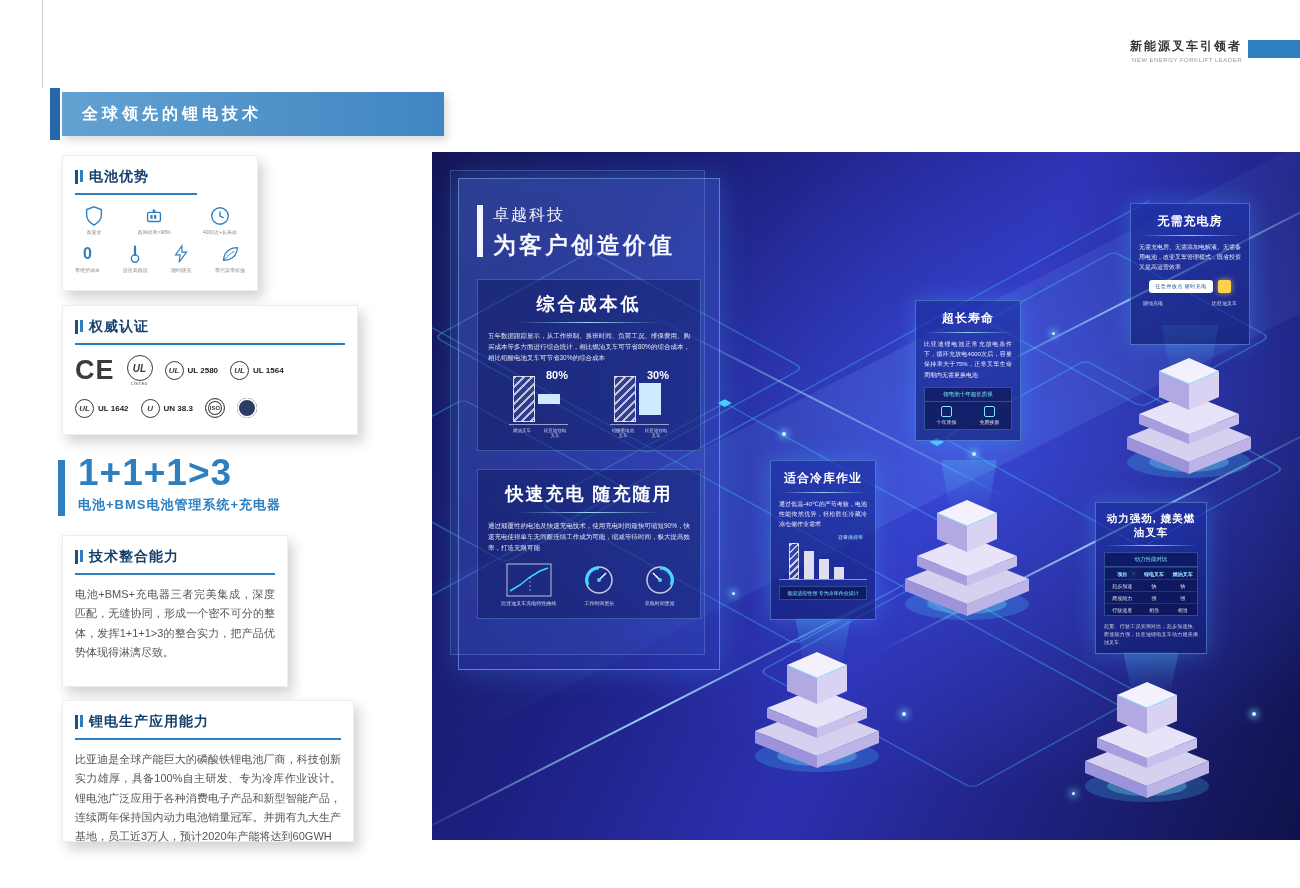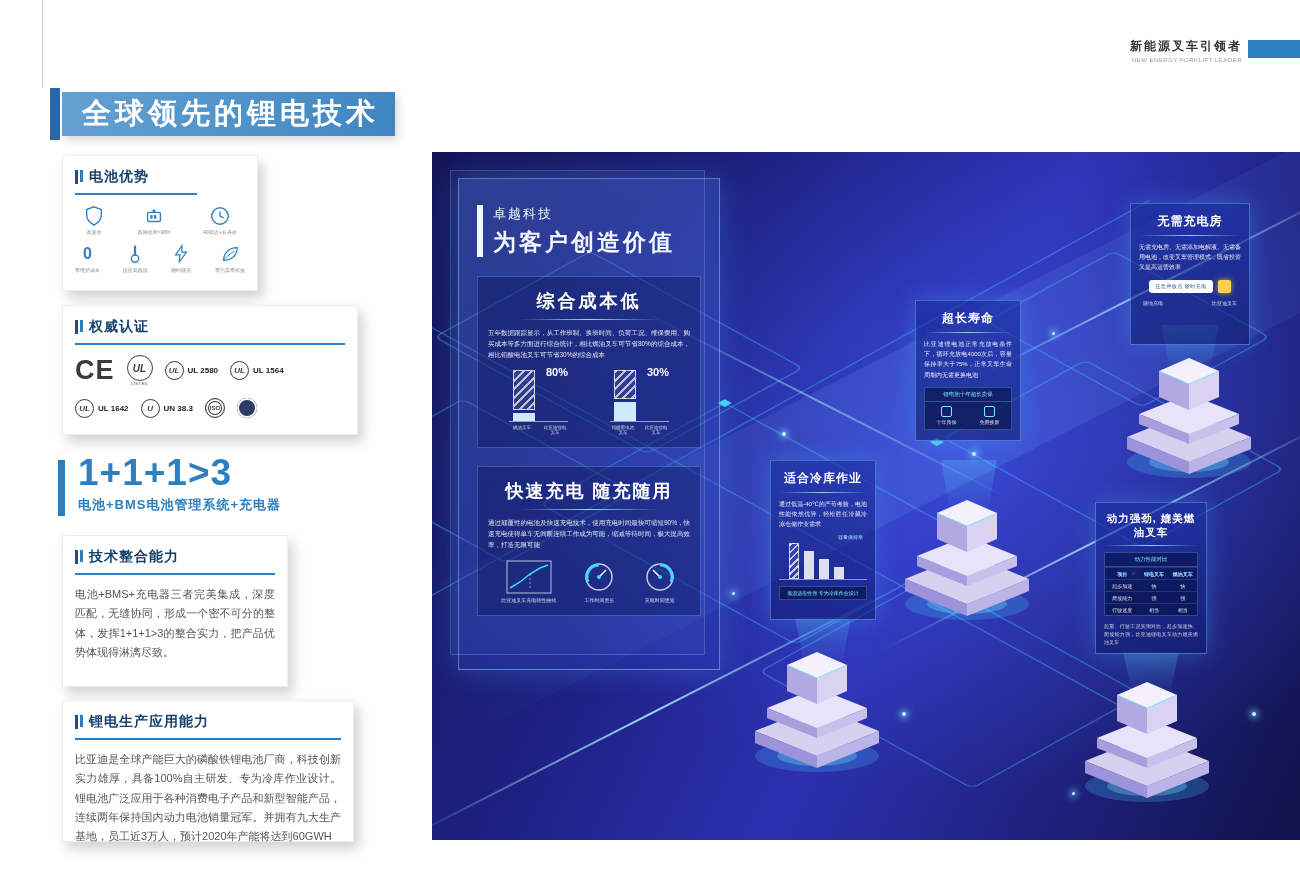--- a/index.html
+++ b/index.html
@@ -8,23 +8,23 @@
           font-family:"Liberation Sans","DejaVu Sans",sans-serif; overflow:hidden; }
 
   
   .v-rule { position:absolute; left:42px; top:0; width:1px; height:88px; background:#c9c9c9; }
   .brand { position:absolute; right:58px; top:38px; text-align:right; }
   .brand-cn { font-size:12px; font-weight:bold; color:#333; letter-spacing:2px;margin-left:32px; }
   .brand-en { font-size:6px; color:#999; letter-spacing:.5px; margin-top:2px; }
   .brand-bar { position:absolute; right:0; top:40px; width:52px; height:18px; background:#2e7fc0; }
 
   .banner-accent { position:absolute; left:50px; top:88px; width:10px; height:52px; background:#2766a8; }
-  .title-banner { position:absolute; left:62px; top:92px; width:333px; height:44px;
+  .title-banner { position:absolute; left:62px; top:92px; width:382px; height:44px;
     background:linear-gradient(90deg,#63a1d1,#3f86c2); display:flex; align-items:center;
-    padding-left:20px; color:#fff; font-size:29px; font-weight:bold; letter-spacing:4px;
+    padding-left:20px; color:#fff; font-size:16px; font-weight:bold; letter-spacing:4px;
     box-shadow:3px 4px 8px rgba(0,0,0,.15); }
 
   
   .card { position:absolute; background:#fff; border:1px solid #eee;
           box-shadow:5px 7px 12px rgba(0,0,0,.18); padding:12px 12px; }
   .card-h { display:flex; align-items:center; gap:6px; }
   .hbars { display:flex; gap:2px; }
   .hbars i { display:block; width:3px; height:12px; background:#2e7fc0; }
   .hbars i:first-child { height:14px; background:#1c4f8a; }
   .card-title { font-size:14px; font-weight:bold; color:#15406e; letter-spacing:1px; }
@@ -118,33 +118,33 @@
   .pfoot { margin-top:6px; font-size:5px; line-height:1.6; color:rgba(255,255,255,.75); text-align:justify; }
 
   
   .hero { position:absolute; left:26px; top:26px; width:262px; height:492px; z-index:6;
     padding:26px 18px; background:linear-gradient(160deg,rgba(80,120,235,.34),rgba(40,65,190,.30));
     border:1px solid rgba(150,220,255,.45); box-shadow:0 0 28px rgba(70,160,255,.30); }
   .hero::before { content:""; position:absolute; left:-9px; top:-9px; right:14px; bottom:14px;
     border:1px solid rgba(150,220,255,.22); background:rgba(100,140,245,.08); pointer-events:none; }
   .kicker { display:flex; gap:10px; align-items:flex-start; }
   .kbar { width:6px; height:52px; background:#fff; flex:none; }
-  .k-small { font-size:13px; color:#fff; letter-spacing:2px; }
+  .k-small { font-size:16px; color:#fff; letter-spacing:2px; }
   .k-big { font-size:23px; color:#fff; font-weight:bold; letter-spacing:3px; margin-top:4px; }
 
   .subpanel { position:relative; margin-top:18px; padding:12px 10px;
     background:rgba(10,22,88,.42); border:1px solid rgba(130,210,255,.30); }
   .sp-title { font-size:18px; font-weight:bold; color:#fff; text-align:center; letter-spacing:3px; }
   .sp-line { height:1px; width:70%; margin:6px auto 7px;
     background:linear-gradient(90deg,transparent,rgba(170,235,255,.9),transparent); }
   .sp-body { font-size:6.5px; line-height:1.7; color:rgba(255,255,255,.88); text-align:justify; }
 
   .chart { display:flex; justify-content:space-around; margin-top:10px; }
-  .grp { position:relative; display:flex; align-items:flex-start; gap:3px; height:52px;
-         border-bottom:1px solid rgba(255,255,255,.55); padding:0 4px;flex-direction:column; }
+  .grp { position:relative; display:flex; align-items:center; gap:3px; height:52px;
+         border-bottom:1px solid rgba(255,255,255,.55); padding:0 4px; }
   .bar-hatch { width:22px;
     background:repeating-linear-gradient(135deg,rgba(255,255,255,.7) 0 2px,rgba(255,255,255,.08) 2px 6px);
     border:1px solid rgba(255,255,255,.75); }
   .bar-solid { width:22px; background:#cfeaff; }
   .pct { position:absolute; right:0; top:-4px; font-size:11px; font-weight:bold; color:#fff; }
   .xl { display:flex; gap:7px; justify-content:center; margin-top:3px; }
   .xl span { font-size:4.5px; color:rgba(255,255,255,.75); width:26px; text-align:center; }
 
   .gauges { display:flex; justify-content:space-around; margin-top:10px; }
   .gauge { display:flex; flex-direction:column; align-items:center; gap:3px; }

